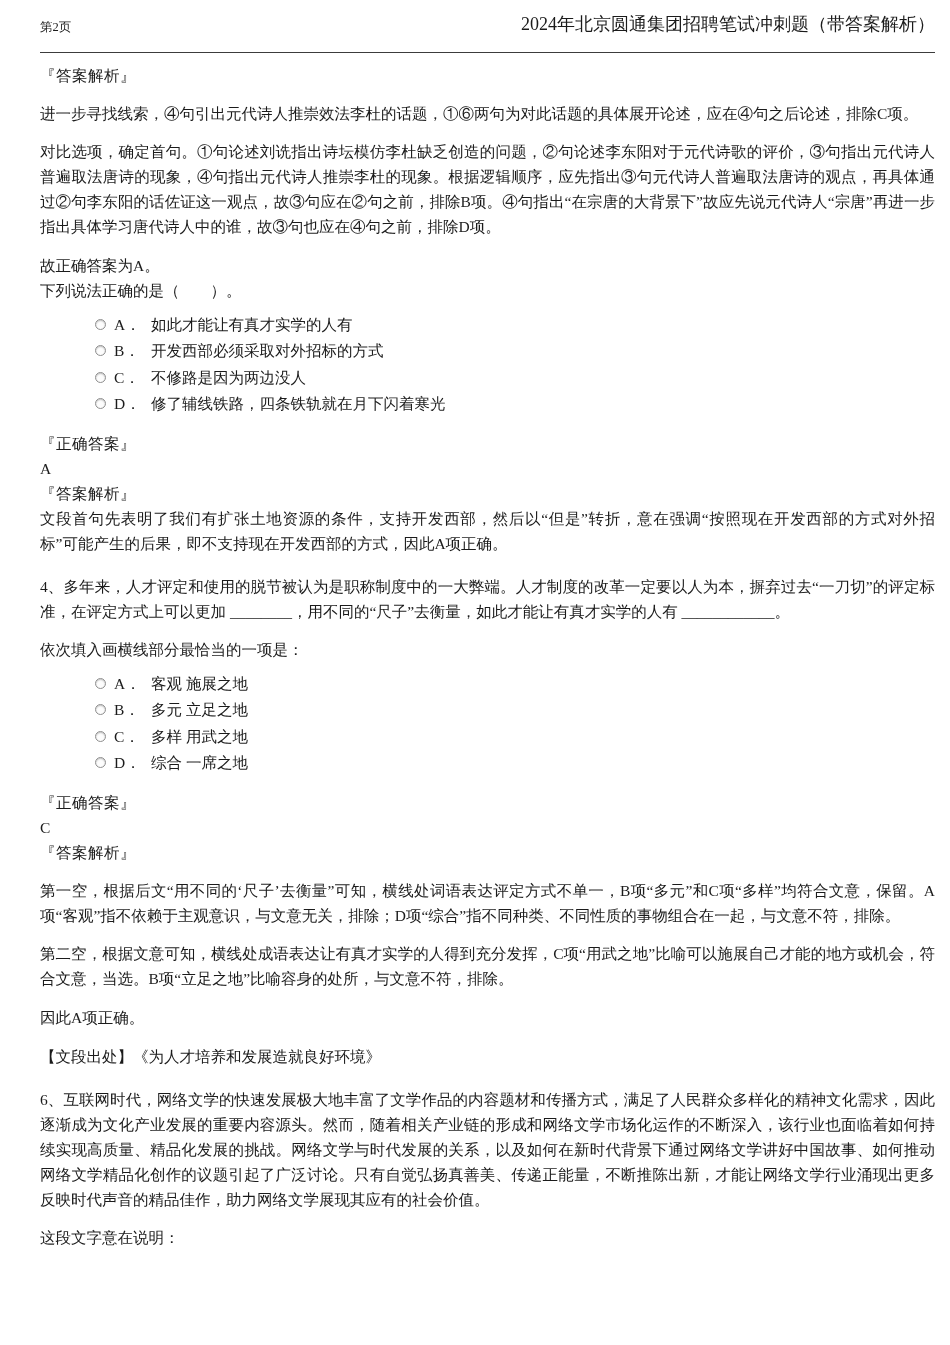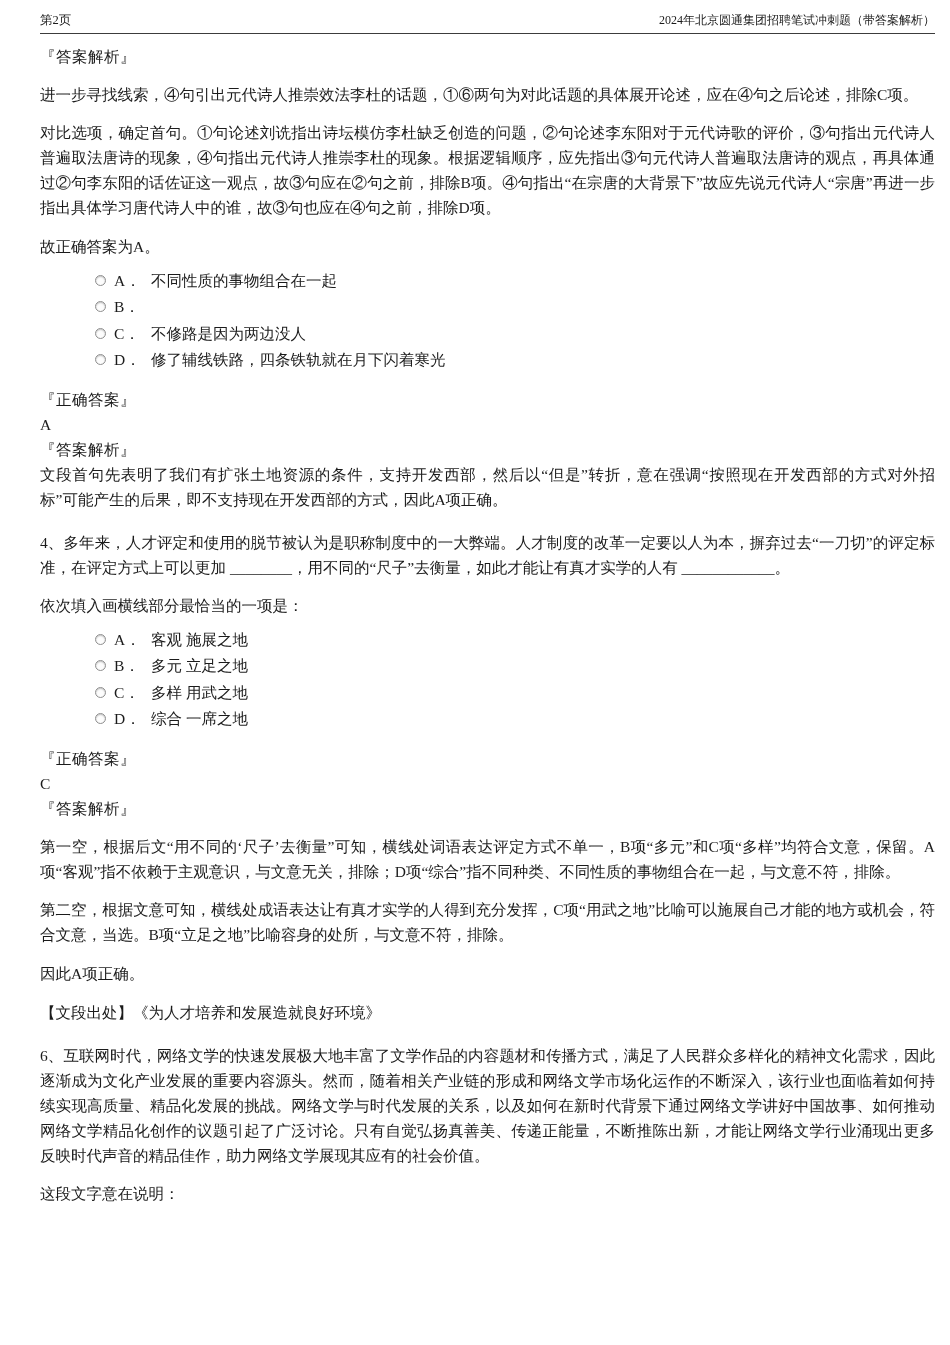--- a/index.html
+++ b/index.html
@@ -16,24 +16,24 @@
     display: flex;
     flex-direction: column;
     overflow: hidden;
   }
   
   .header {
     display: flex;
     justify-content: space-between;
     align-items: flex-end;
     border-bottom: 1.5px solid #3c3c3c;
-    padding-bottom: 4px;
+    padding-bottom: 16px;
   }
   .header .pagenum { font-size: 12.5px; }
-  .header .doctitle { font-size: 12px; }
+  .header .doctitle { font-size: 18px; }
   
   .content {
     flex: 1 1 auto;
     font-size: 15.5px;
     line-height: 25px;
     text-align: justify;
     padding-top: 10px;
   }
   .content p { margin: 0; }
   .gap-s { margin-top: 8px !important; }
@@ -71,29 +71,31 @@
     <span class="doctitle">2024年北京圆通集团招聘笔试冲刺题（带答案解析）</span>
   </div>
 
   <div class="content">
 
     <p class="label">『答案解析』</p>
     <p class="gap">进一步寻找线索，④句引出元代诗人推崇效法李杜的话题，①⑥两句为对此话题的具体展开论述，应在④句之后论述，排除C项。</p>
     <p class="gap">对比选项，确定首句。①句论述刘诜指出诗坛模仿李杜缺乏创造的问题，②句论述李东阳对于元代诗歌的评价，③句指出元代诗人普遍取法唐诗的现象，④句指出元代诗人推崇李杜的现象。根据逻辑顺序，应先指出③句元代诗人普遍取法唐诗的观点，再具体通过②句李东阳的话佐证这一观点，故③句应在②句之前，排除B项。④句指出“在宗唐的大背景下”故应先说元代诗人“宗唐”再进一步指出具体学习唐代诗人中的谁，故③句也应在④句之前，排除D项。</p>
     <p class="gap-m">故正确答案为A。</p>
 
+    <p>下列说法正确的是（　　）。</p>
     <div class="opts gap-s">
       <div class="opt">
         <span class="radio"></span>
         <span class="letter">A．</span>
-        <span class="text">不同性质的事物组合在一起</span>
+        <span class="text">如此才能让有真才实学的人有</span>
       </div>
       <div class="opt">
         <span class="radio"></span>
         <span class="letter">B．</span>
+        <span class="text">开发西部必须采取对外招标的方式</span>
       </div>
       <div class="opt">
         <span class="radio"></span>
         <span class="letter">C．</span>
         <span class="text">不修路是因为两边没人</span>
       </div>
       <div class="opt">
         <span class="radio"></span>
         <span class="letter">D．</span>
         <span class="text">修了辅线铁路，四条铁轨就在月下闪着寒光</span>

